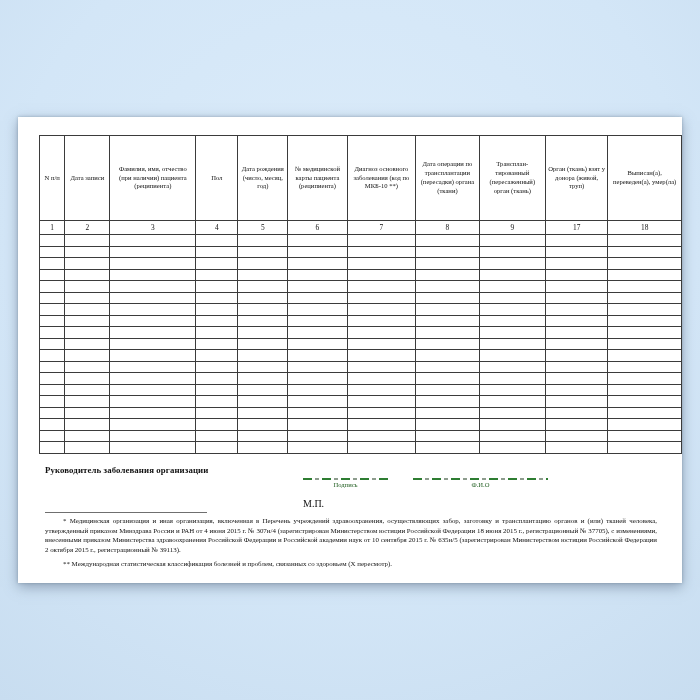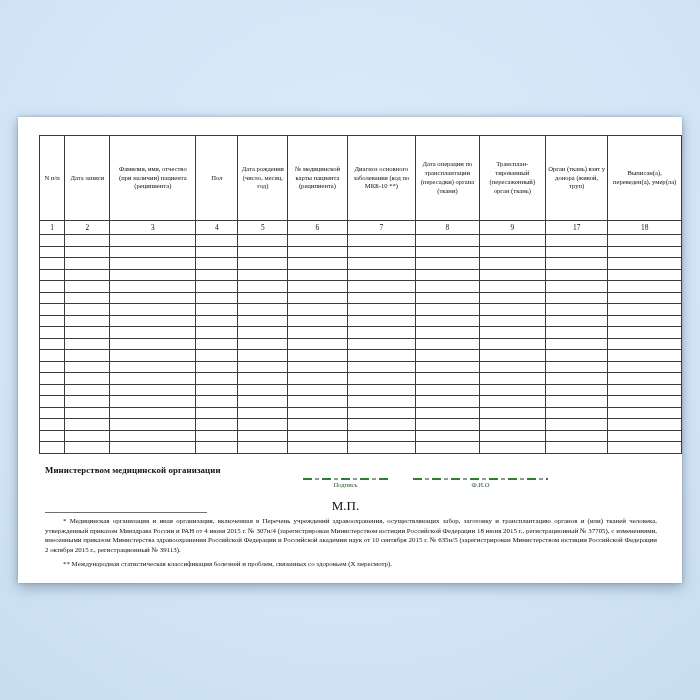--- a/index.html
+++ b/index.html
@@ -45,21 +45,21 @@
   .sigline.l1 { left:285px; width:85px; }
   .sigline.l2 { left:395px; width:135px; }
   .sig-cap {
     position:absolute; top:364px; text-align:center;
     color:#1e5c1e; font-size:6.6px;
   }
   .sig-cap.s1 { left:285px; width:85px; }
   .sig-cap.s2 { left:395px; width:135px; }
   .stamp {
     position:absolute; left:285px; top:381px; width:85px;
-    text-align:center; font-size:13px;
+    font-size:10px;
   }
   .footsep {
     position:absolute; left:27px; top:395px; width:162px; height:1px;
     background:#6f6f6f;
   }
   .footnotes {
     position:absolute; left:27px; top:399px; width:612px;
     font-size:6.9px; line-height:9.7px; text-align:justify;
   }
   .footnotes p { margin:0 0 4px 0; text-indent:18px; }
@@ -342,21 +342,21 @@
           <td class="c6"></td>
           <td class="c7"></td>
           <td class="c8"></td>
           <td class="c9"></td>
           <td class="c10"></td>
           <td class="c11"></td>
         </tr>
       </tbody>
   </table>
 
-  <div class="sig-label">Министерством медицинской организации</div>
+  <div class="sig-label">Руководитель заболевания организации</div>
 
   <div class="sigline l1"></div>
   <div class="sig-cap s1">Подпись</div>
 
   <div class="sigline l2"></div>
   <div class="sig-cap s2">Ф.И.О</div>
 
   <div class="stamp">М.П.</div>
 
   <div class="footsep"></div>

